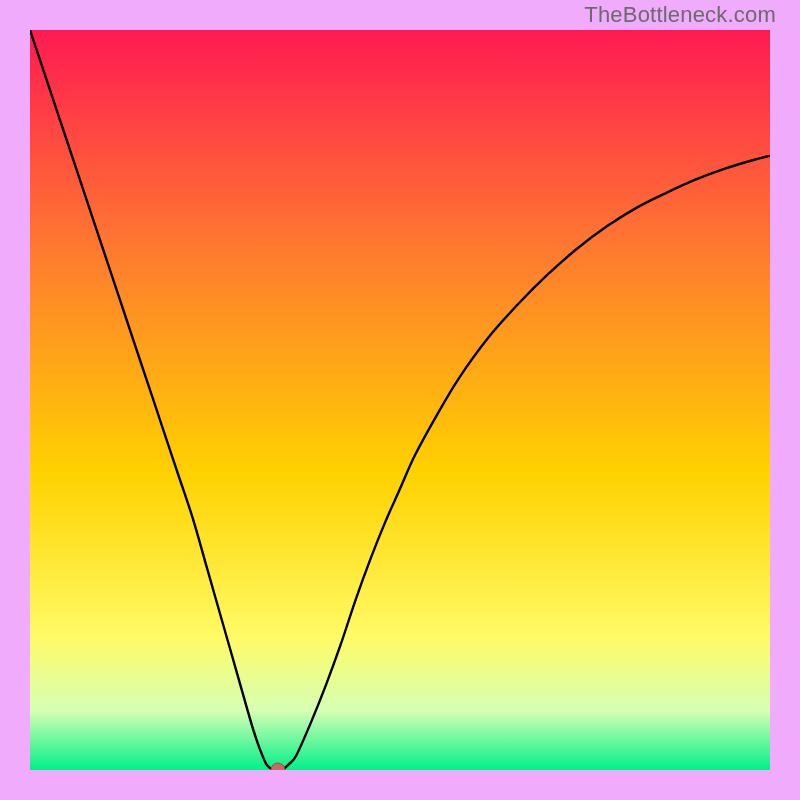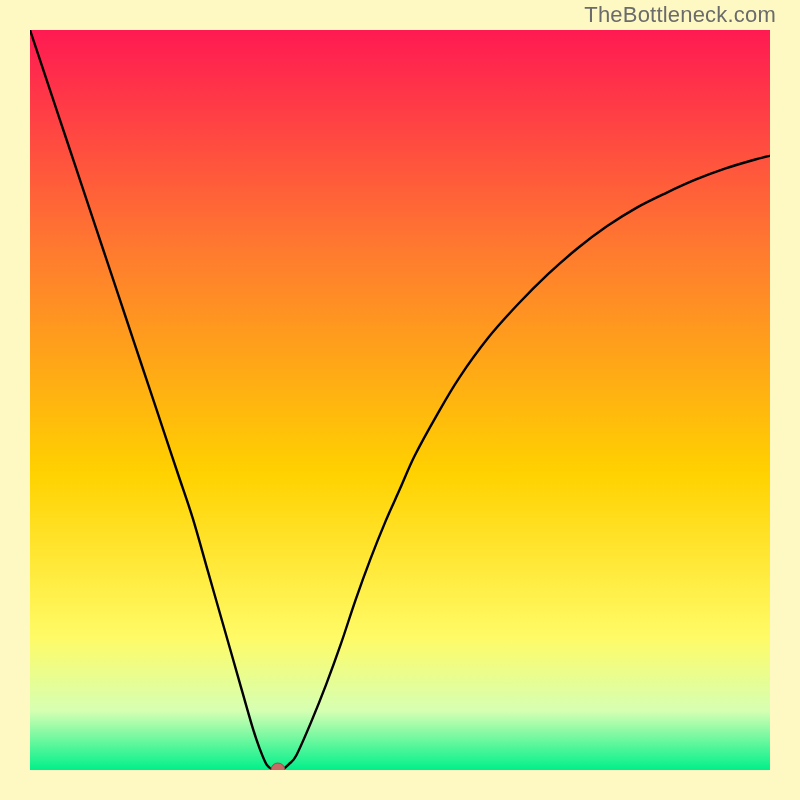--- a/index.html
+++ b/index.html
@@ -8,21 +8,21 @@
     width: 800px;
     height: 800px;
     background: #000000;
     overflow: hidden;
     font-family: Arial, Helvetica, sans-serif;
   }
   .outer {
     position: relative;
     width: 800px;
     height: 800px;
-    background: #fef9c3;
+    background: #f0abfc;
   }
   .watermark {
     position: absolute;
     top: 2px;
     right: 24px;
     color: #6b6b6b;
     font-size: 22px;
     font-weight: 400;
     letter-spacing: 0.2px;
     z-index: 10;

